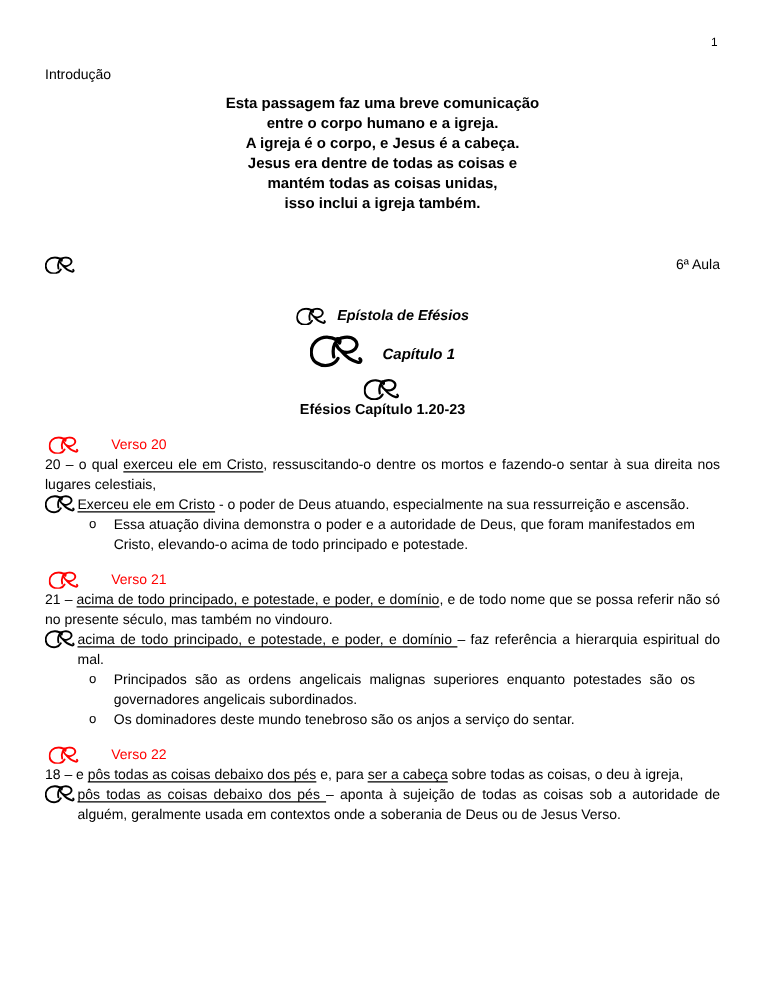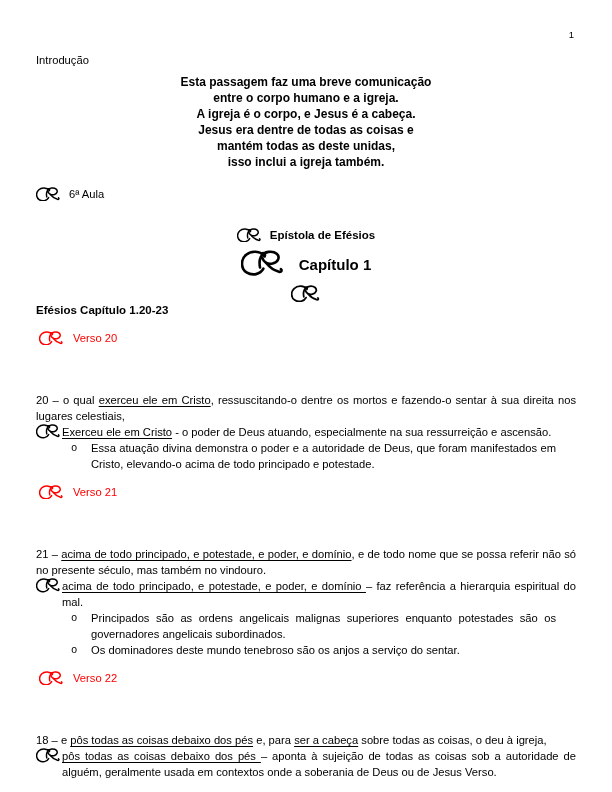--- a/index.html
+++ b/index.html
@@ -12,38 +12,38 @@
     font-family:"Liberation Sans",sans-serif;
     font-size:11.2px;
     line-height:16px;
     color:#000;
     overflow:hidden;
   }
   .page-number{position:absolute;top:30px;right:38px;font-size:9.5px;line-height:10px;}
   .intro-label{margin-top:24px;}
   .epigraph{margin-top:6px;text-align:center;font-weight:bold;font-size:12px;line-height:16px;}
   .row{display:flex;align-items:center;gap:7px;}
-  .center{justify-content:center;}
-  .lesson-row{margin-top:16px;}
+  .center{justify-content:center;font-style:italic;}
+  .lesson-row{margin-top:34px;justify-content:space-between;}
   .epistle-row{margin-top:25px;font-weight:bold;font-size:11.5px;}
-  .chapter-row{margin-top:7px;font-weight:bold;font-size:15px;align-items:flex-end;gap:12px;}
+  .chapter-row{margin-top:7px;font-weight:bold;font-size:12px;align-items:flex-end;gap:12px;}
   .chapter-row .mono{margin-bottom:-3px;}
   .theme-row{margin-top:12px;font-weight:bold;font-size:11.5px;gap:3px;}
-  .passage-line{font-weight:bold;font-size:11.5px;}
+  .passage-line{text-align:center;font-weight:bold;font-size:11.5px;}
   
   .mono{display:inline-block;flex:none;}
   .mono path{fill:none;stroke:#000;stroke-width:8.5;stroke-linecap:round;stroke-linejoin:round;}
   .mono-sm{width:26px;height:14.6px;}
   .mono-md{width:31px;height:17.4px;}
   .mono-lg{width:46px;height:25.8px;}
   
-  .verse-heading{display:flex;align-items:center;gap:8px;margin-top:12px;padding-left:3px;}
+  .verse-heading{display:flex;align-items:center;gap:24px;margin-top:12px;padding-left:3px;}
   .verse-heading .mono path{stroke:var(--accent);}
   .verse-heading .vh-label{color:var(--accent);}
-  .para{text-align:justify;margin-top:46px;}
+  .para{text-align:justify;}
   .bullet{position:relative;padding-left:26px;text-align:justify;}
   .bullet .mono{position:absolute;left:0;top:0;}
   .sub{display:flex;margin-left:35px;margin-right:20px;}
   .sub .marker{flex:none;width:20px;font-family:"Liberation Mono",monospace;font-size:10.5px;}
   .sub .sub-text{flex:1;text-align:justify;}
   .u{text-decoration:underline;text-underline-offset:2px;text-decoration-thickness:1px;}
 </style>
 </head>
 <body>
 
@@ -51,21 +51,21 @@
 
   <div class="page-number">1</div>
 
   <div class="intro-label">Introdução</div>
 
   <div class="epigraph">
     <div>Esta passagem faz uma breve comunicação</div>
     <div>entre o corpo humano e a igreja.</div>
     <div>A igreja é o corpo, e Jesus é a cabeça.</div>
     <div>Jesus era dentre de todas as coisas e</div>
-    <div>mantém todas as deste unidas,</div>
+    <div>mantém todas as coisas unidas,</div>
     <div>isso inclui a igreja também.</div>
   </div>
 
   <div class="row lesson-row">
     <svg viewBox="0 0 150 84" class="mono mono-sm">
         <path d="M67 12 C74 7 81 11 77 21 C64 2 32 1 15 17 C-2 33 0 62 18 73 C37 85 63 80 73 61"></path>
         <path d="M62 57 C57 32 64 9 90 6 C113 3 127 17 121 31 C115 45 93 49 81 41 C75 37 71 31 70 26"></path>
         <path d="M83 43 C94 57 107 66 124 71 C132 73 135 66 130 62"></path>
       </svg>
     <span>6ª Aula</span>

